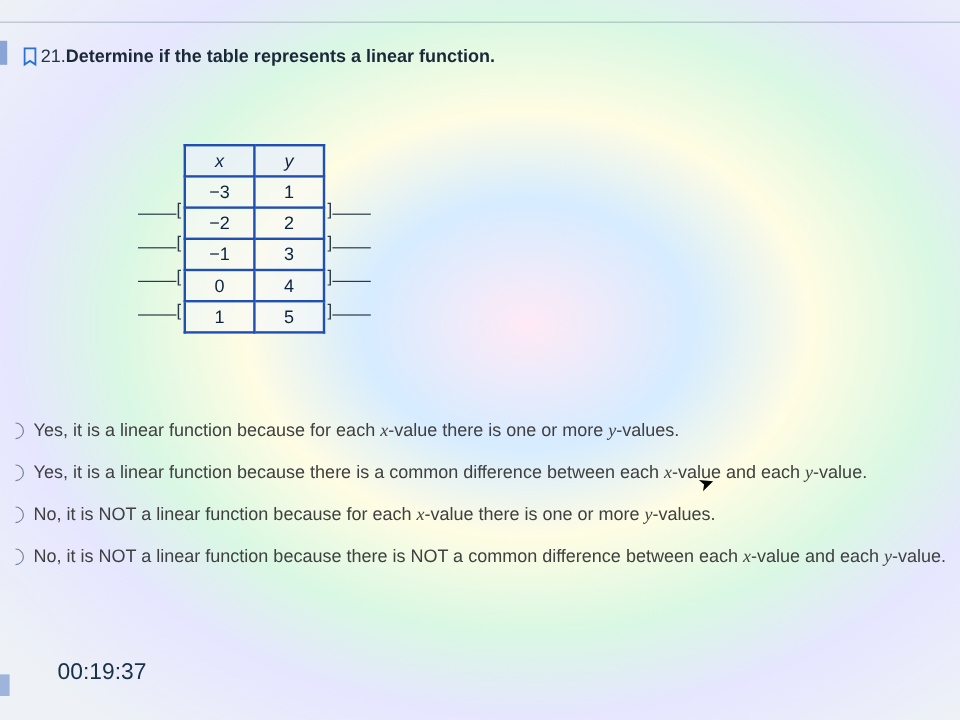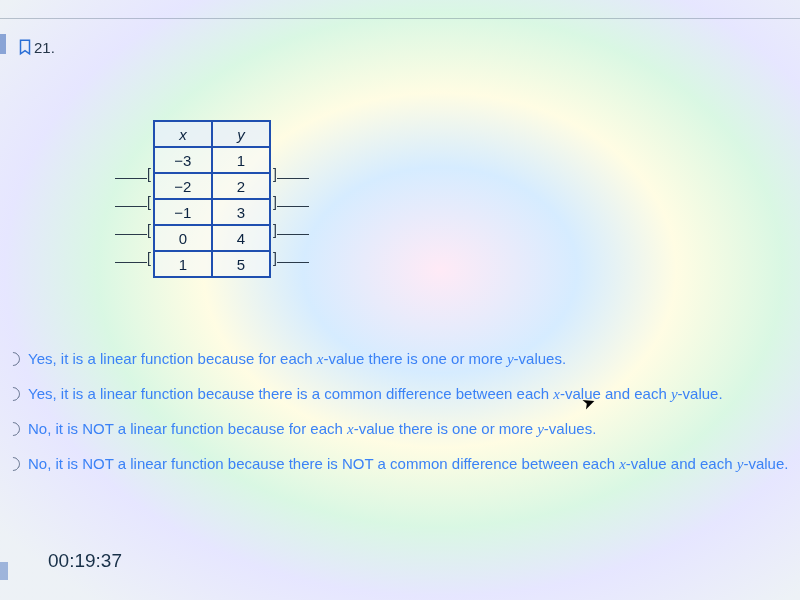--- a/index.html
+++ b/index.html
@@ -80,21 +80,21 @@
   .blank { display:inline-block; border-bottom: 1.4px solid #2a3a4a; width: 32px; height: 10px; vertical-align: middle; }
   .options {
     position: absolute;
     top: 350px;
     left: 6px;
     right: 10px;
     display: flex;
     flex-direction: column;
     gap: 17px;
     font-size: 15px;
-    color: #3b82f6;
+    color: #404040;
   }
   .option {
     display: flex;
     align-items: flex-start;
     gap: 8px;
   }
   .radio-ring {
     width: 14px; height: 14px;
     border: 1.8px solid rgba(40,60,90,0.6);
     border-radius: 50%;
@@ -140,20 +140,21 @@
 <div class="left-bar"></div>
 <div class="left-bar2"></div>
 
 <div class="question-row">
   <span class="bookmark-icon">
     <svg viewBox="0 0 24 24" fill="none" stroke="#2a6fd6" stroke-width="2">
       <path d="M6 3 h12 a0 0 0 0 1 0 0 v18 l-6 -4 l-6 4 z"></path>
     </svg>
   </span>
   <span class="qnum">21.</span>
+  <span class="qtext">Determine if the table represents a linear function.</span>
 </div>
 
 <div class="table-wrap">
   <div class="brackets-left">
     <div class="brk">
         <span class="blank"></span>
         <span>[</span>
       </div>
     <div class="brk">
         <span class="blank"></span>

